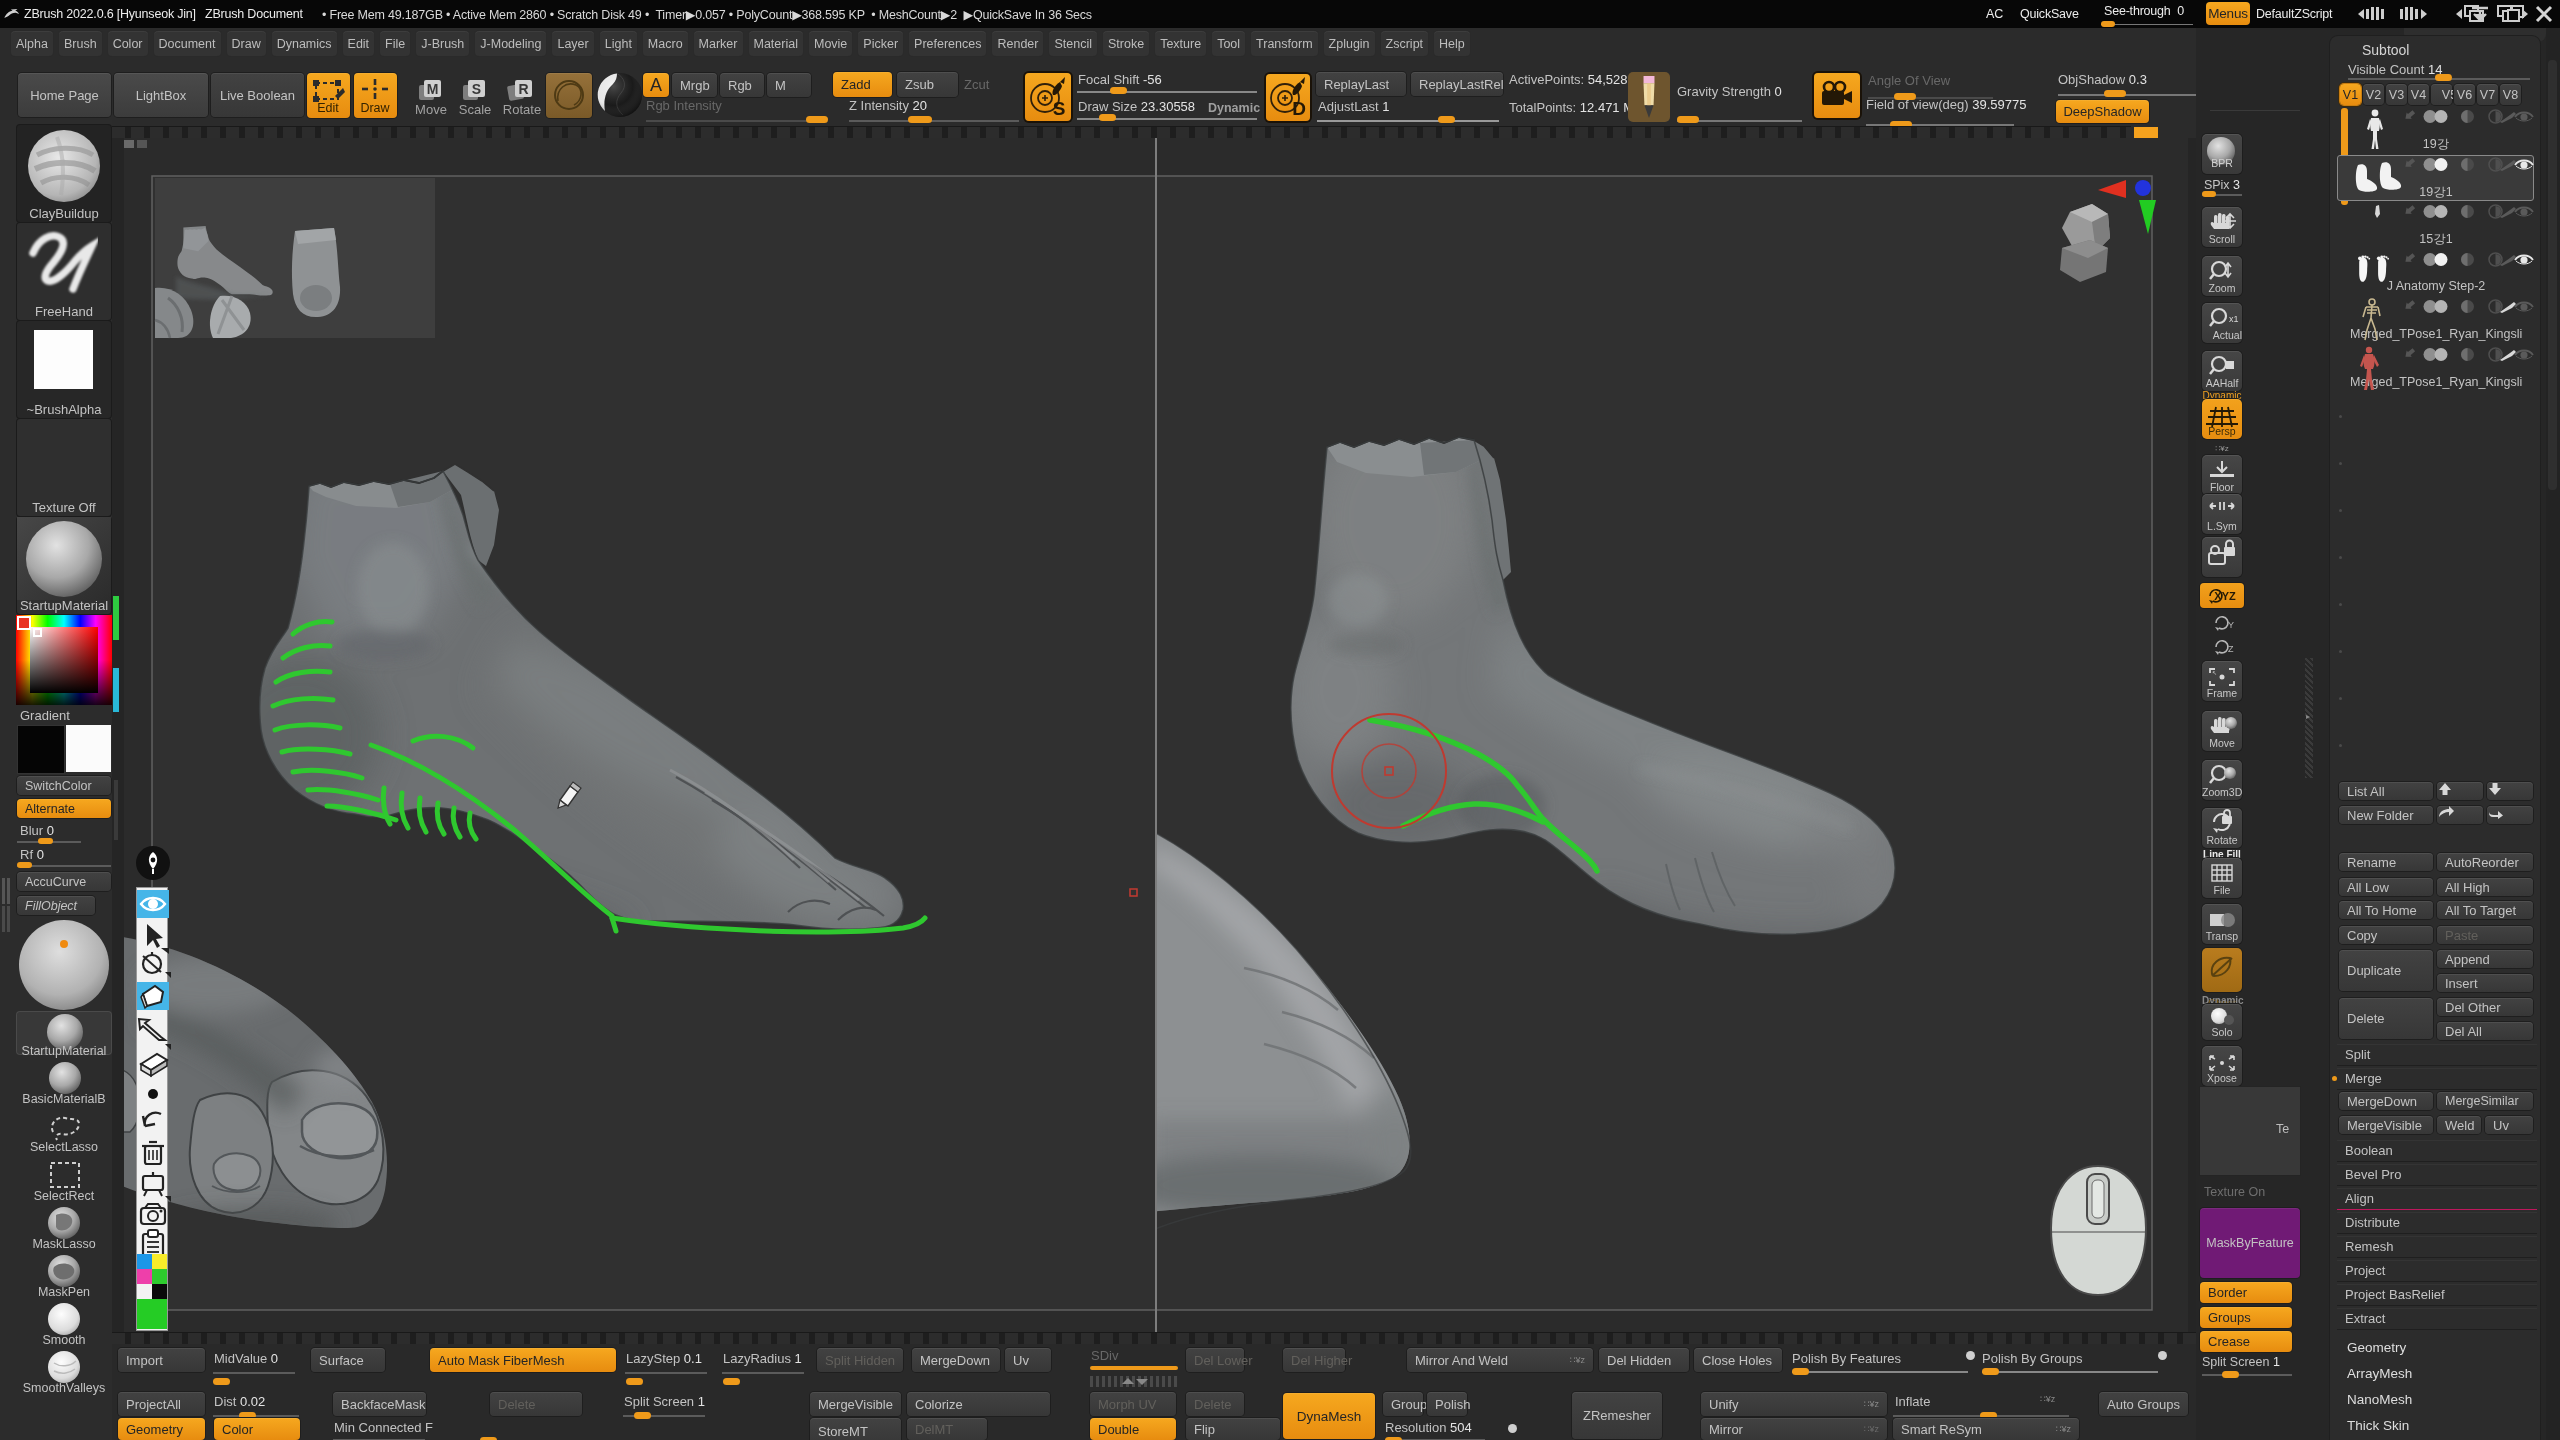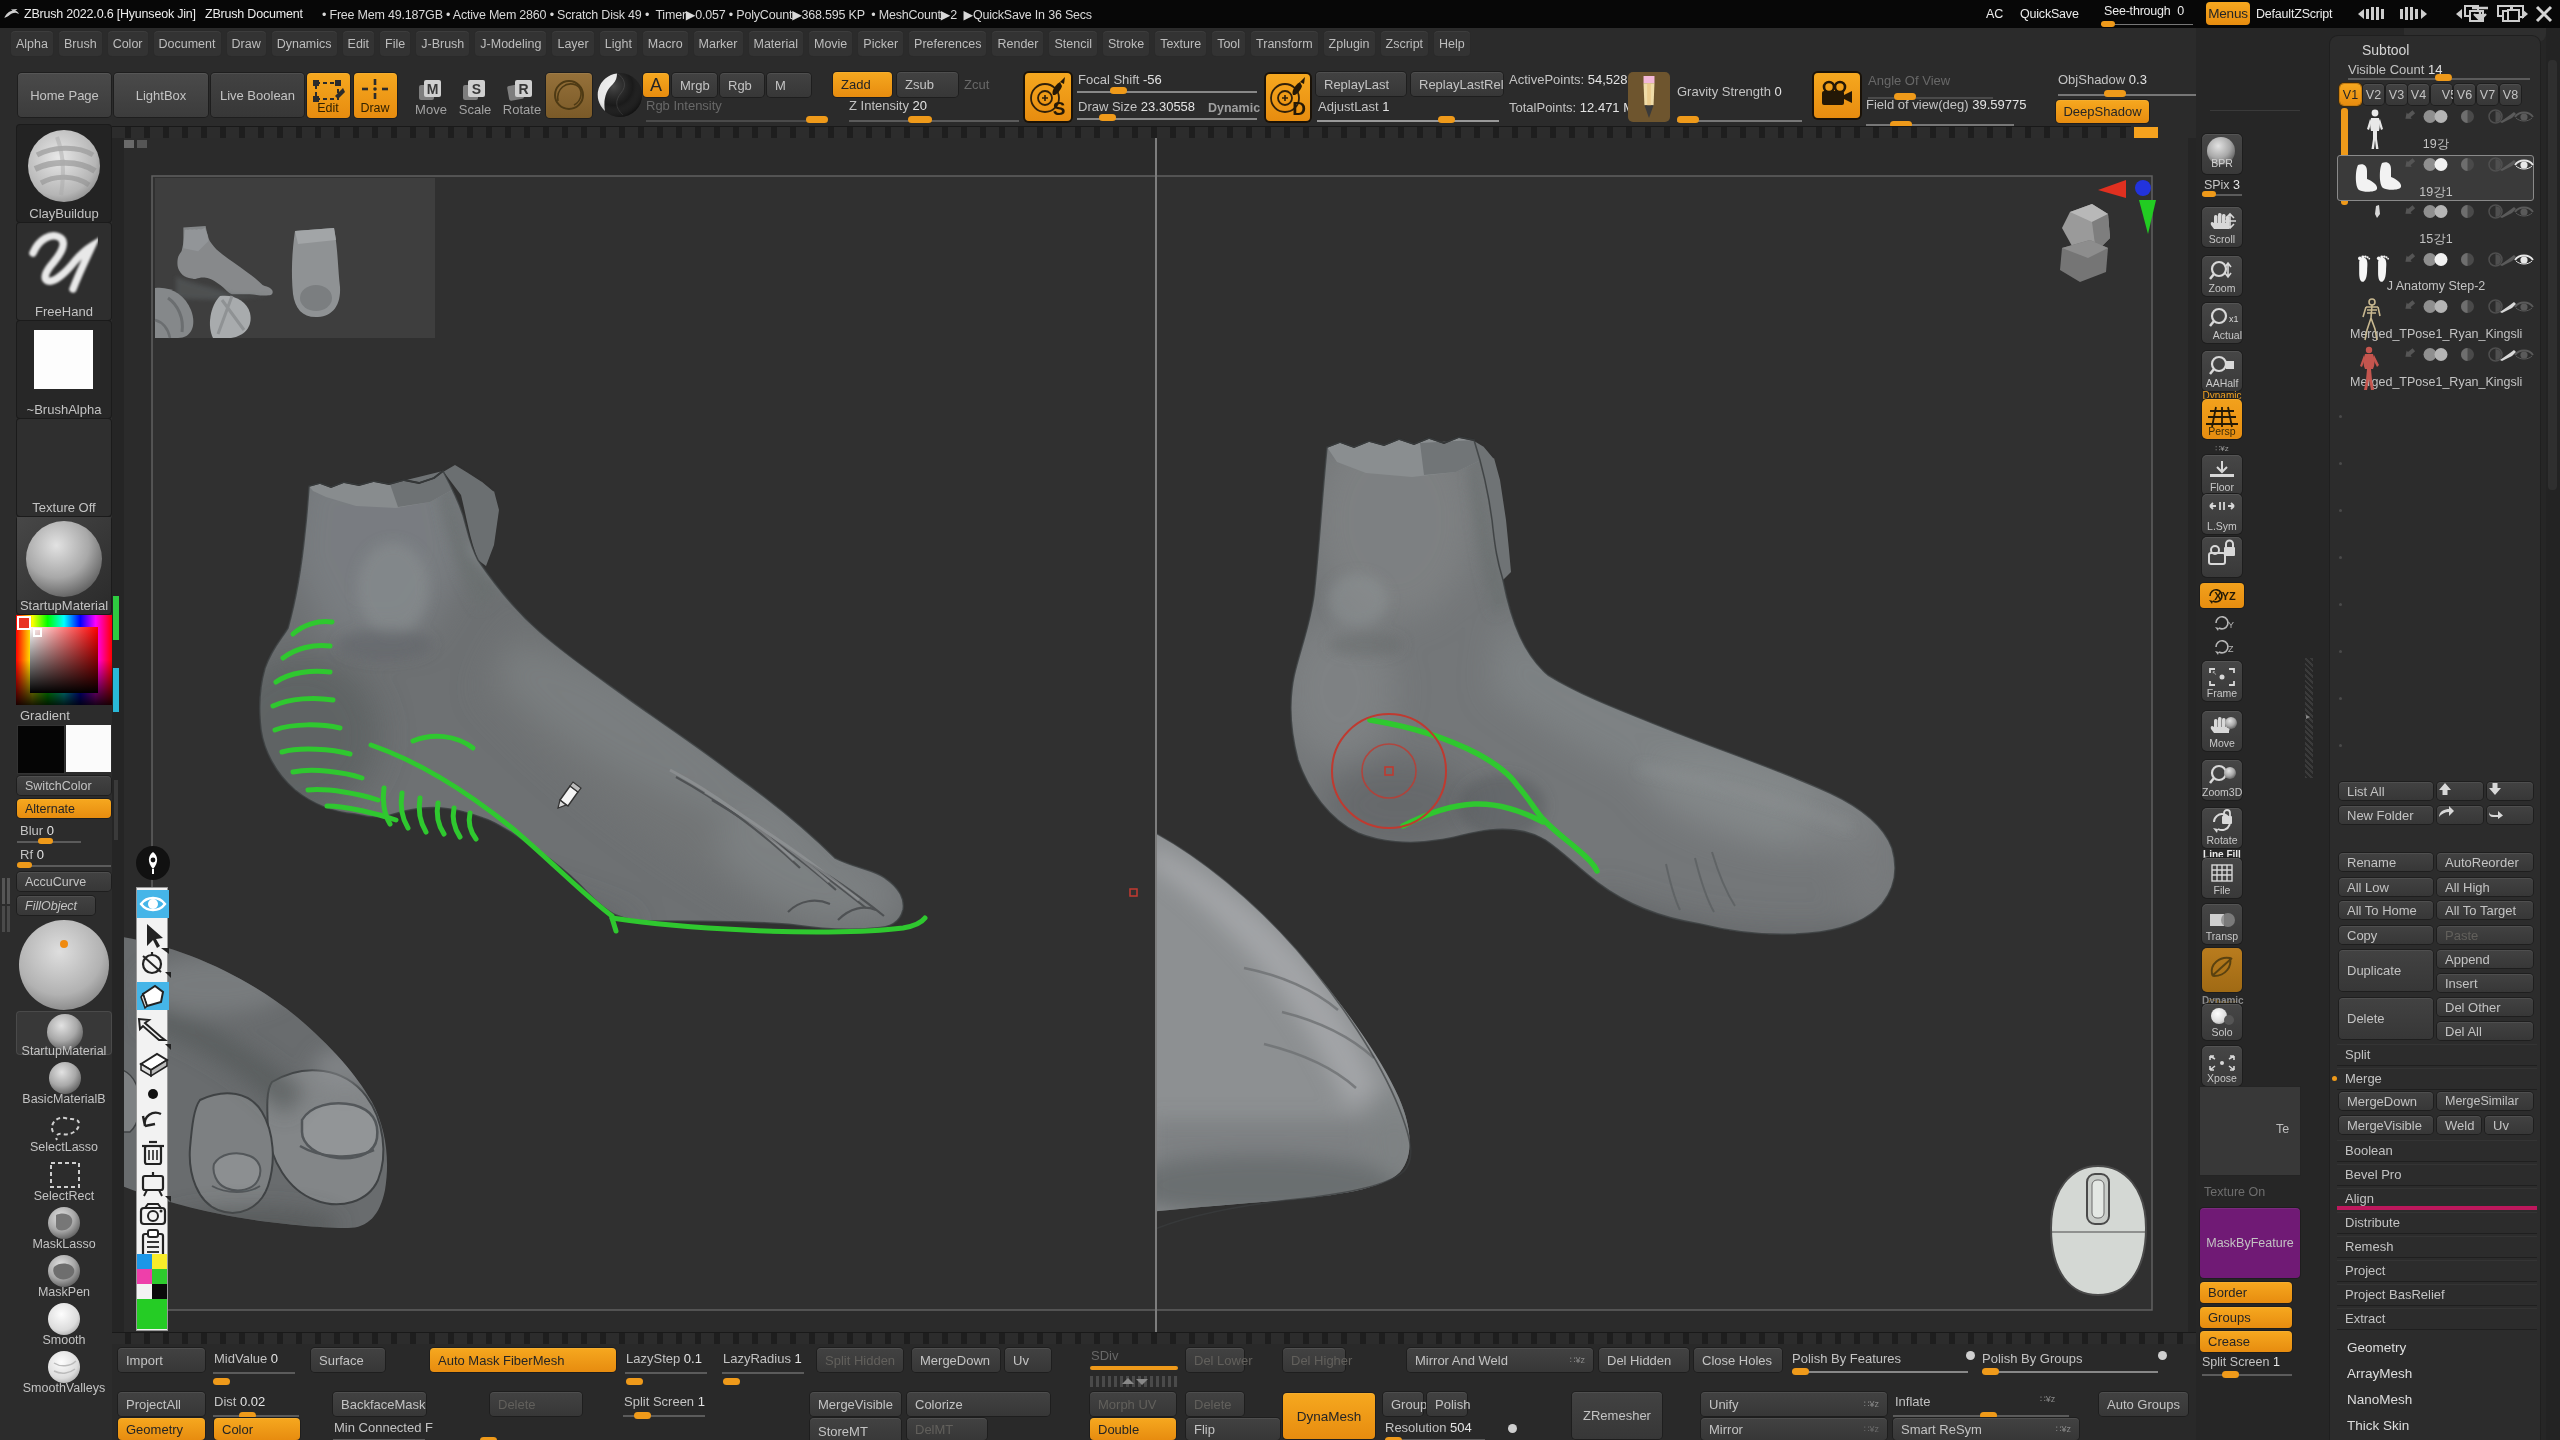--- a/index.html
+++ b/index.html
@@ -1197,21 +1197,21 @@
 <div class="b" style="left:2339px;top:950px;width:94px;height:41px;font-size:13px;">Duplicate</div>
 <div class="b" style="left:2437px;top:950px;width:96px;height:18px;font-size:13px;">Append</div>
 <div class="b" style="left:2437px;top:974px;width:96px;height:18px;font-size:13px;">Insert</div>
 <div class="b" style="left:2339px;top:998px;width:94px;height:41px;font-size:13px;">Delete</div>
 <div class="b" style="left:2437px;top:998px;width:96px;height:18px;font-size:13px;">Del Other</div>
 <div class="b" style="left:2437px;top:1022px;width:96px;height:18px;font-size:13px;">Del All</div>
 <div class="a" style="left:2337px;top:1044px;width:200px;height:22px;border-bottom:1px solid #1f1f1f;box-shadow:inset 0 1px 0 rgba(255,255,255,.04);font-size:13px;color:#c3c3c3;padding:3px 0 0 8px;box-sizing:border-box;">Split</div>
 <div class="a" style="left:2337px;top:1068px;width:200px;height:22px;border-bottom:1px solid #1f1f1f;box-shadow:inset 0 1px 0 rgba(255,255,255,.04);font-size:13px;color:#c3c3c3;padding:3px 0 0 8px;box-sizing:border-box;">Merge</div>
 <div class="a" style="left:2337px;top:1140px;width:200px;height:22px;border-bottom:1px solid #1f1f1f;box-shadow:inset 0 1px 0 rgba(255,255,255,.04);font-size:13px;color:#c3c3c3;padding:3px 0 0 8px;box-sizing:border-box;">Boolean</div>
 <div class="a" style="left:2337px;top:1164px;width:200px;height:22px;border-bottom:1px solid #1f1f1f;box-shadow:inset 0 1px 0 rgba(255,255,255,.04);font-size:13px;color:#c3c3c3;padding:3px 0 0 8px;box-sizing:border-box;">Bevel Pro</div>
-<div class="a" style="left:2337px;top:1188px;width:200px;height:22px;border-bottom:4px solid #be185d;box-shadow:inset 0 1px 0 rgba(255,255,255,.04);font-size:13px;color:#c3c3c3;padding:3px 0 0 8px;box-sizing:border-box;">Align</div>
+<div class="a" style="left:2337px;top:1188px;width:200px;height:22px;border-bottom:1px solid #be185d;box-shadow:inset 0 1px 0 rgba(255,255,255,.04);font-size:13px;color:#c3c3c3;padding:3px 0 0 8px;box-sizing:border-box;">Align</div>
 <div class="a" style="left:2337px;top:1212px;width:200px;height:22px;border-bottom:1px solid #1f1f1f;box-shadow:inset 0 1px 0 rgba(255,255,255,.04);font-size:13px;color:#c3c3c3;padding:3px 0 0 8px;box-sizing:border-box;">Distribute</div>
 <div class="a" style="left:2337px;top:1236px;width:200px;height:22px;border-bottom:1px solid #1f1f1f;box-shadow:inset 0 1px 0 rgba(255,255,255,.04);font-size:13px;color:#c3c3c3;padding:3px 0 0 8px;box-sizing:border-box;">Remesh</div>
 <div class="a" style="left:2337px;top:1260px;width:200px;height:22px;border-bottom:1px solid #1f1f1f;box-shadow:inset 0 1px 0 rgba(255,255,255,.04);font-size:13px;color:#c3c3c3;padding:3px 0 0 8px;box-sizing:border-box;">Project</div>
 <div class="a" style="left:2337px;top:1284px;width:200px;height:22px;border-bottom:1px solid #1f1f1f;box-shadow:inset 0 1px 0 rgba(255,255,255,.04);font-size:13px;color:#c3c3c3;padding:3px 0 0 8px;box-sizing:border-box;">Project BasRelief</div>
 <div class="a" style="left:2337px;top:1308px;width:200px;height:22px;border-bottom:1px solid #1f1f1f;box-shadow:inset 0 1px 0 rgba(255,255,255,.04);font-size:13px;color:#c3c3c3;padding:3px 0 0 8px;box-sizing:border-box;">Extract</div>
 <div class="a" style="left:2332px;top:1076px;width:5px;height:5px;background:#ef9a1a;border-radius:3px;"></div>
 <div class="b" style="left:2339px;top:1092px;width:94px;height:18px;font-size:13px;">MergeDown</div>
 <div class="b" style="left:2437px;top:1092px;width:96px;height:18px;font-size:12.5px;">MergeSimilar</div>
 <div class="b" style="left:2339px;top:1116px;width:94px;height:18px;font-size:13px;">MergeVisible</div>
 <div class="b" style="left:2437px;top:1116px;width:44px;height:18px;font-size:13px;">Weld</div>

